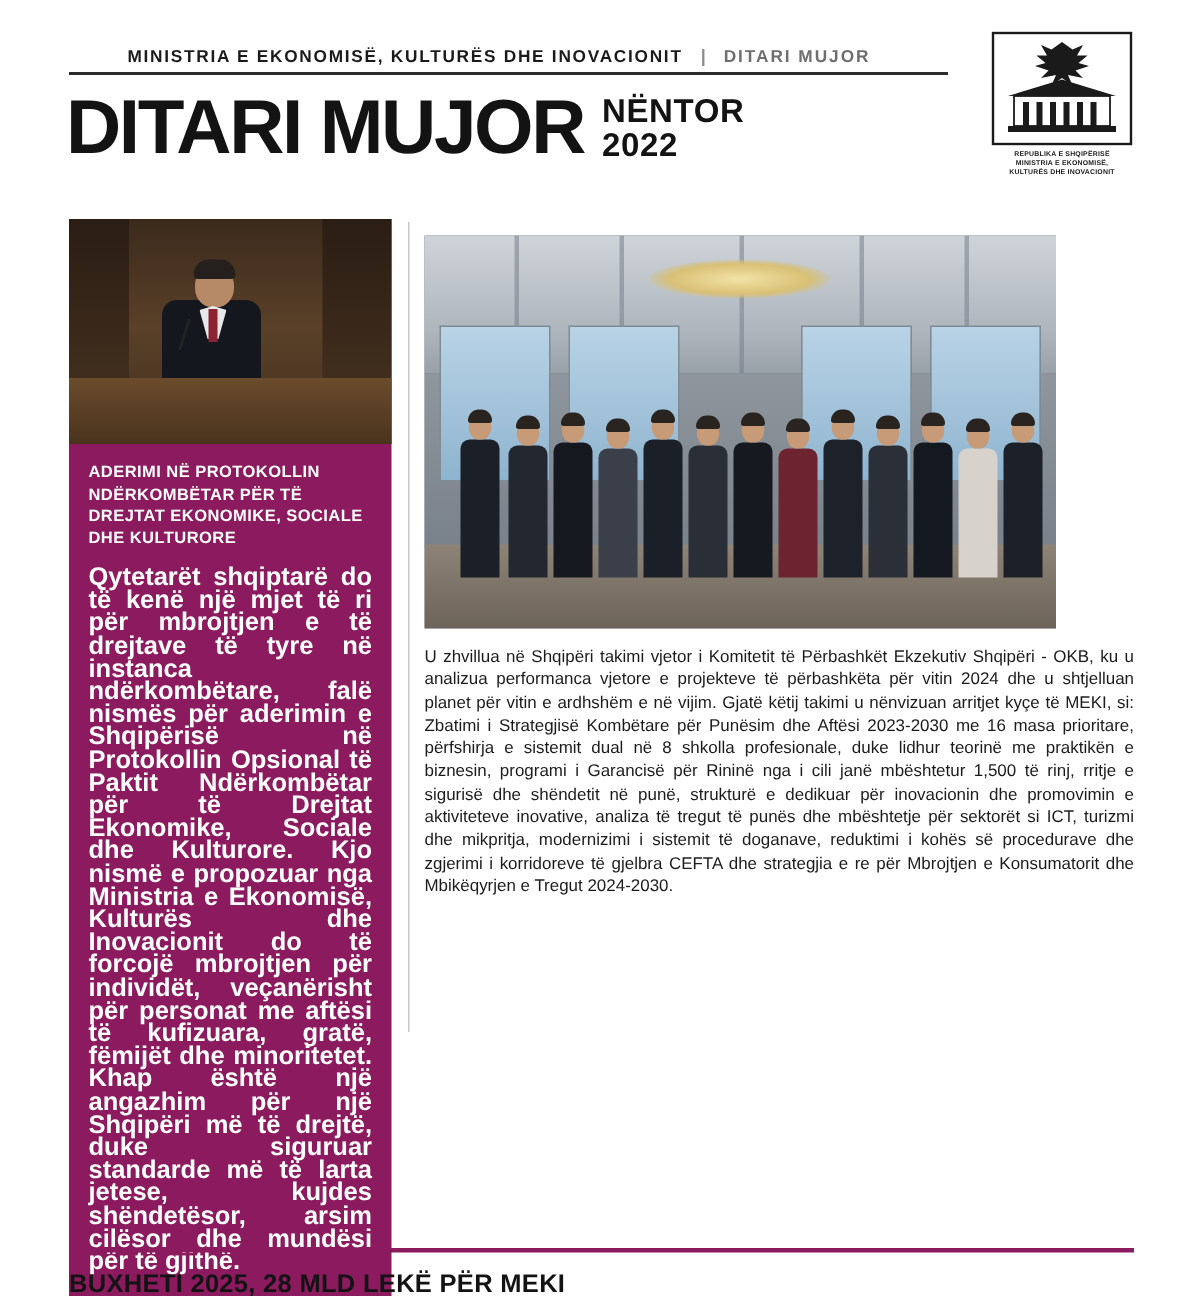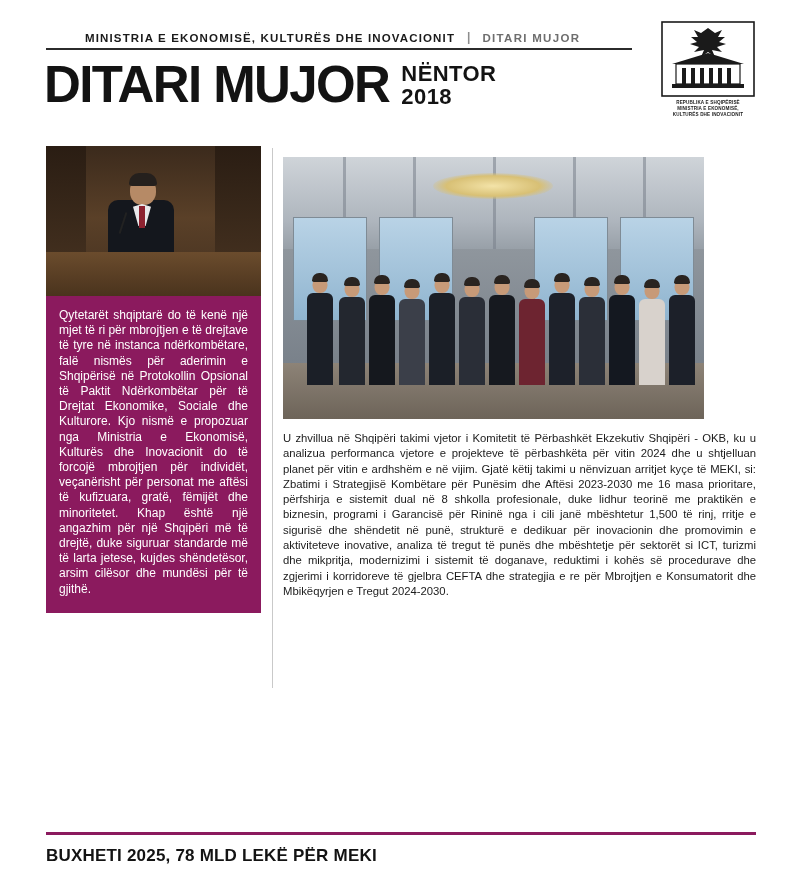--- a/index.html
+++ b/index.html
@@ -191,24 +191,26 @@
   }
   .left-headline {
     font-size: 11px;
     font-weight: bold;
     line-height: 14.5px;
     letter-spacing: 0.3px;
     color: #ffffff;
     text-transform: uppercase;
   }
   .left-body {
-    font-size: 12px;
+    margin-top: 11px;
+    font-size: 17px;
     line-height: 15.2px;
     color: #ffffff;
     text-align: justify;
+    font-weight: bold;
   }
 
   
   .right-col {
     position: absolute;
     left: 283px; top: 14px;
     width: 473px;
   }
   .sep-vline {
     position: absolute;
@@ -304,21 +306,21 @@
       <span class="masthead-kicker">MINISTRIA E EKONOMISË, KULTURËS DHE INOVACIONIT</span>
       <span class="masthead-sep">|</span>
       <span class="masthead-sub">DITARI MUJOR</span>
     </div>
     <div class="rule-top"></div>
 
     <div class="title-row">
       <div class="big-title">DITARI MUJOR</div>
       <div class="issue-block">
         <div class="issue-month">NËNTOR</div>
-        <div class="issue-year">2018</div>
+        <div class="issue-year">2022</div>
       </div>
     </div>
 
     <div class="emblem">
       <svg width="96" height="78" viewBox="0 0 96 78">
         <rect x="2" y="2" width="92" height="74" fill="#ffffff" stroke="#1a1a1a" stroke-width="1.6"></rect>
 
         <path d="M48 8 L41 13 L34 10 L38 17 L31 17 L37 22 L30 24 L39 27 L34 32 L44 30 L41 37 L48 32 L55 37 L52 30 L62 32 L57 27 L66 24 L59 22 L65 17 L58 17 L62 10 L55 13 Z" fill="#1a1a1a"></path>
 
         <rect x="16" y="44" width="64" height="20" fill="#ffffff" stroke="#1a1a1a" stroke-width="1.2"></rect>
@@ -347,20 +349,21 @@
         <div class="pl-emblem"></div>
         <div class="pl-person-body"></div>
         <div class="pl-person-head"></div>
         <div class="pl-person-hair"></div>
         <div class="pl-shirt"></div>
         <div class="pl-tie"></div>
         <div class="pl-mic"></div>
         <div class="pl-desk"></div>
       </div>
       <div class="left-tint">
+        <div class="left-headline">ADERIMI NË PROTOKOLLIN NDËRKOMBËTAR PËR TË DREJTAT EKONOMIKE, SOCIALE DHE KULTURORE</div>
         <div class="left-body">Qytetarët shqiptarë do të kenë një mjet të ri për mbrojtjen e të drejtave të tyre në instanca ndërkombëtare, falë nismës për aderimin e Shqipërisë në Protokollin Opsional të Paktit Ndërkombëtar për të Drejtat Ekonomike, Sociale dhe Kulturore. Kjo nismë e propozuar nga Ministria e Ekonomisë, Kulturës dhe Inovacionit do të forcojë mbrojtjen për individët, veçanërisht për personat me aftësi të kufizuara, gratë, fëmijët dhe minoritetet. Khap është një angazhim për një Shqipëri më të drejtë, duke siguruar standarde më të larta jetese, kujdes shëndetësor, arsim cilësor dhe mundësi për të gjithë.</div>
       </div>
     </div>
 
     <div class="right-col">
 
       <div class="photo-main">
         <div class="pm-ceiling"></div>
         <div class="pm-beam" style="left:60px"></div>
         <div class="pm-beam" style="left:130px"></div>
@@ -426,16 +429,16 @@
         <div class="person" style="left:386px;height:90px;background:#1c2029">
             <span class="hd"></span>
             <span class="hr"></span>
           </div>
       </div>
 
       <div class="lead-body">U zhvillua në Shqipëri takimi vjetor i Komitetit të Përbashkët Ekzekutiv Shqipëri - OKB, ku u analizua performanca vjetore e projekteve të përbashkëta për vitin 2024 dhe u shtjelluan planet për vitin e ardhshëm e në vijim. Gjatë këtij takimi u nënvizuan arritjet kyçe të MEKI, si: Zbatimi i Strategjisë Kombëtare për Punësim dhe Aftësi 2023-2030 me 16 masa prioritare, përfshirja e sistemit dual në 8 shkolla profesionale, duke lidhur teorinë me praktikën e biznesin, programi i Garancisë për Rininë nga i cili janë mbështetur 1,500 të rinj, rritje e sigurisë dhe shëndetit në punë, strukturë e dedikuar për inovacionin dhe promovimin e aktiviteteve inovative, analiza të tregut të punës dhe mbështetje për sektorët si ICT, turizmi dhe mikpritja, modernizimi i sistemit të doganave, reduktimi i kohës së procedurave dhe zgjerimi i korridoreve të gjelbra CEFTA dhe strategjia e re për Mbrojtjen e Konsumatorit dhe Mbikëqyrjen e Tregut 2024-2030.</div>
     </div>
 
     <div class="rule-mid"></div>
-    <div class="sec2-title">BUXHETI 2025, 78 MLD LEKË PËR MEKI</div>
+    <div class="sec2-title">BUXHETI 2025, 28 MLD LEKË PËR MEKI</div>
 
   </div>
 </div>
 
 </body></html>

